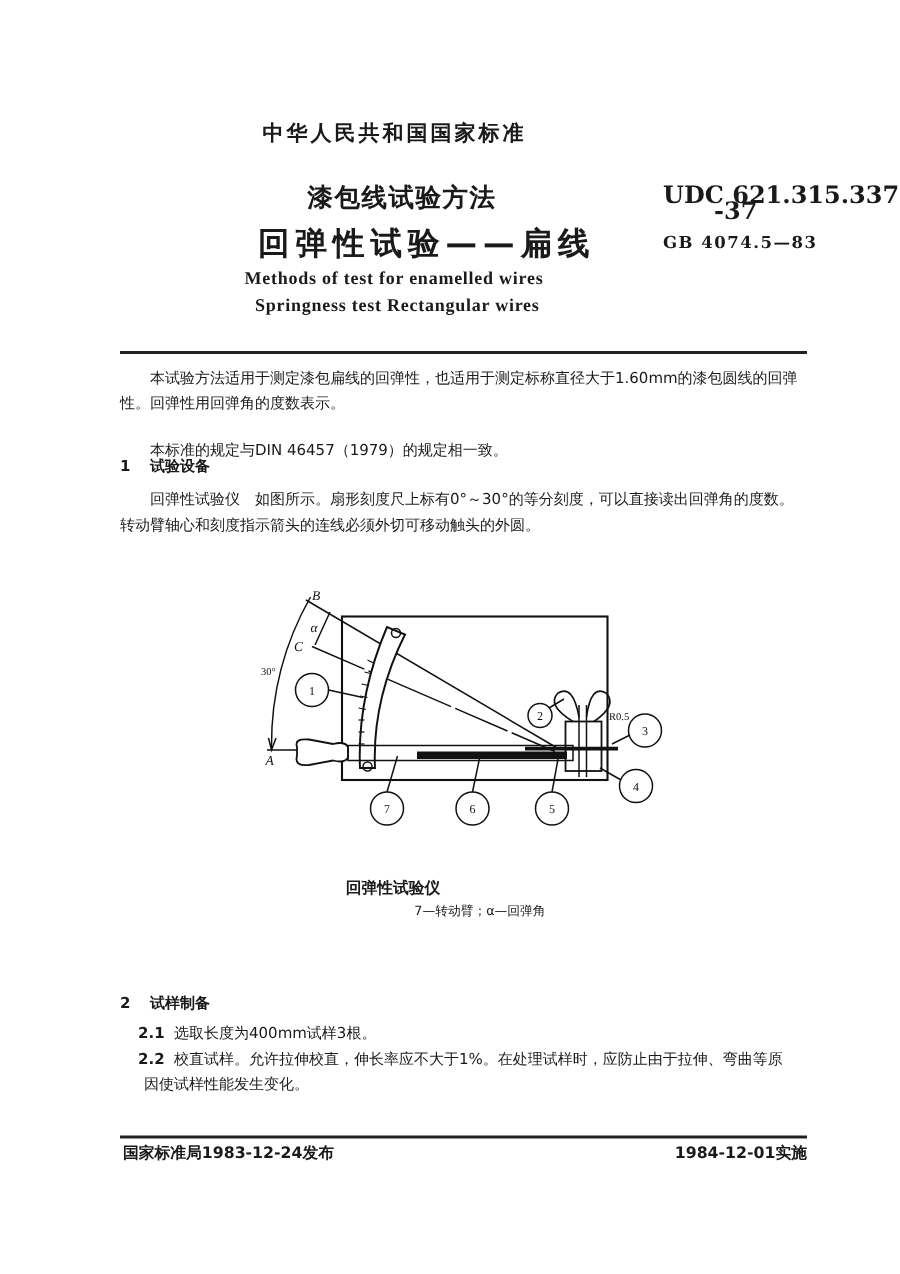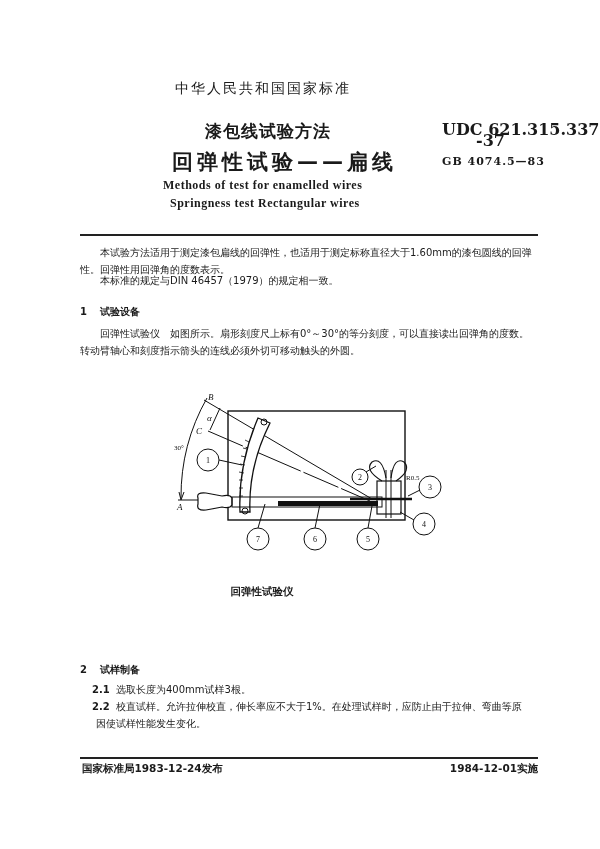--- a/index.html
+++ b/index.html
@@ -1,31 +1,31 @@
 <!DOCTYPE html>
 <html><head>
 <meta charset="utf-8">
 <style>
   html, body { margin: 0; padding: 0; background: #ffffff; }
   body { width: 600px; height: 849px; position: relative; overflow: hidden;
          font-family: "DejaVu Serif", "Liberation Serif", serif; color: #1a1a1a; }
   .abs { position: absolute; }
   .national { left: 0; width: 600px; top: 80px; text-align: left; padding-left: 175px; box-sizing: border-box;
-              font-family: "DejaVu Sans", sans-serif; font-weight: normal; font-size: 14px; letter-spacing: 2px; }
+              font-family: "DejaVu Sans", sans-serif; font-weight: bold; font-size: 14px; letter-spacing: 2px; }
   .title1 { left: 205px; top: 120px; font-family: "DejaVu Sans", sans-serif; font-size: 17px; font-weight: bold; letter-spacing: 1px; }
   .title2 { left: 172px; top: 148px; font-family: "DejaVu Sans", sans-serif; font-size: 21px; font-weight: bold; letter-spacing: 4px; }
   .udc { left: 442px; top: 124px; font-size: 16px; font-weight: bold; line-height: 11px; }
   .udc .sub { padding-left: 34px; display: block; }
   .gb { left: 442px; top: 155px; font-size: 11px; font-weight: bold; letter-spacing: 1px; }
   .en1 { left: 163px; top: 178px; font-family: "Liberation Serif", serif; font-weight: bold; font-size: 12px; letter-spacing: 0.5px; }
   .en2 { left: 170px; top: 196px; font-family: "Liberation Serif", serif; font-weight: bold; font-size: 12px; letter-spacing: 0.5px; }
   .rule-top { left: 80px; top: 234px; width: 458px; height: 2px; background: #222; }
   .para { font-family: "DejaVu Sans", sans-serif; font-size: 10px; line-height: 17px; }
   .p1 { left: 80px; top: 244px; width: 458px; text-indent: 20px; }
-  .p2 { left: 80px; top: 272px; width: 458px; text-indent: 20px; }
+  .p2 { left: 80px; top: 292px; width: 458px; text-indent: 20px; }
   .h1 { left: 80px; top: 303px; font-weight: bold; }
   .h1 .num { display: inline-block; width: 20px; }
   .p3 { left: 80px; top: 325px; width: 458px; text-indent: 20px; }
   .figure { left: 150px; top: 370px; width: 300px; height: 200px; }
   .cap-title { left: 0; width: 524px; top: 585px; text-align: center; font-family: "DejaVu Sans", sans-serif; font-size: 10.5px; font-weight: bold; }
   .cap { left: 200px; width: 240px; top: 601px; text-align: center; font-family: "DejaVu Sans", sans-serif; font-size: 8.5px; line-height: 14px; }
   .h2 { left: 80px; top: 661px; font-weight: bold; }
   .h2 .num { display: inline-block; width: 20px; }
   .s21 { left: 92px; top: 681px; }
   .s22 { left: 92px; top: 698px; width: 446px; }
@@ -131,20 +131,21 @@
     <text x="58" y="30">B</text>
     <text x="46" y="64">C</text>
     <text x="57" y="51">α</text>
   </g>
   <text x="24" y="80" font-size="7" fill="#111">30°</text>
   <text x="256" y="110" font-size="7" fill="#111">R0.5</text>
 </svg>
 
 <div class="abs cap-title">回弹性试验仪</div>
 <div class="abs cap">
+  <div>7—转动臂；α—回弹角</div>
 </div>
 
 <div class="abs para h2">
   <span class="num">2</span><span>试样制备</span>
 </div>
 <div class="abs para s21">
   <span class="secnum">2.1</span><span>选取长度为400mm试样3根。</span>
 </div>
 <div class="abs para s22">
   <span class="secnum">2.2</span><span>校直试样。允许拉伸校直，伸长率应不大于1%。在处理试样时，应防止由于拉伸、弯曲等原</span>

